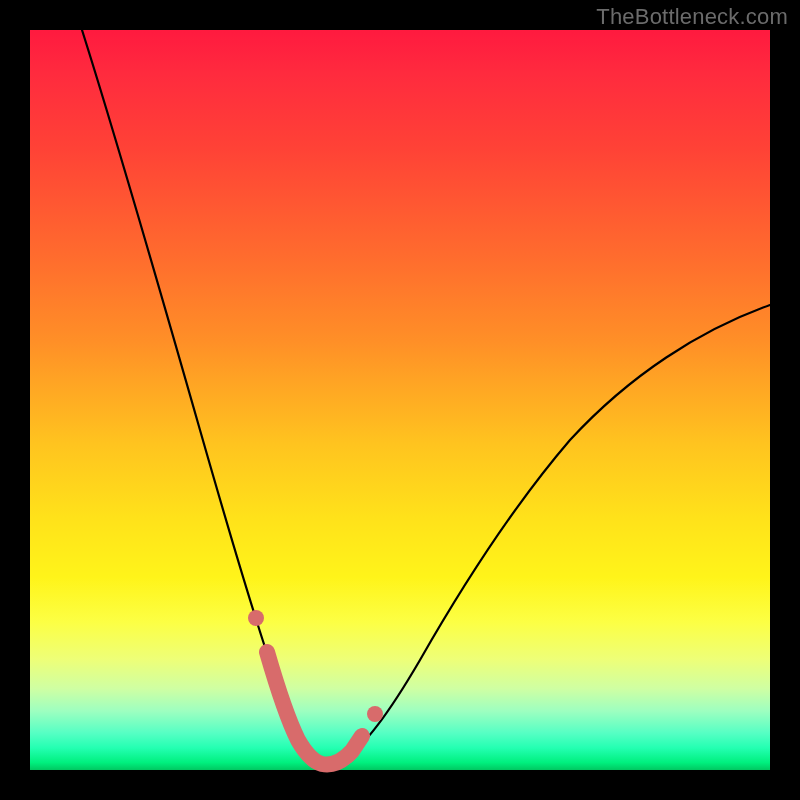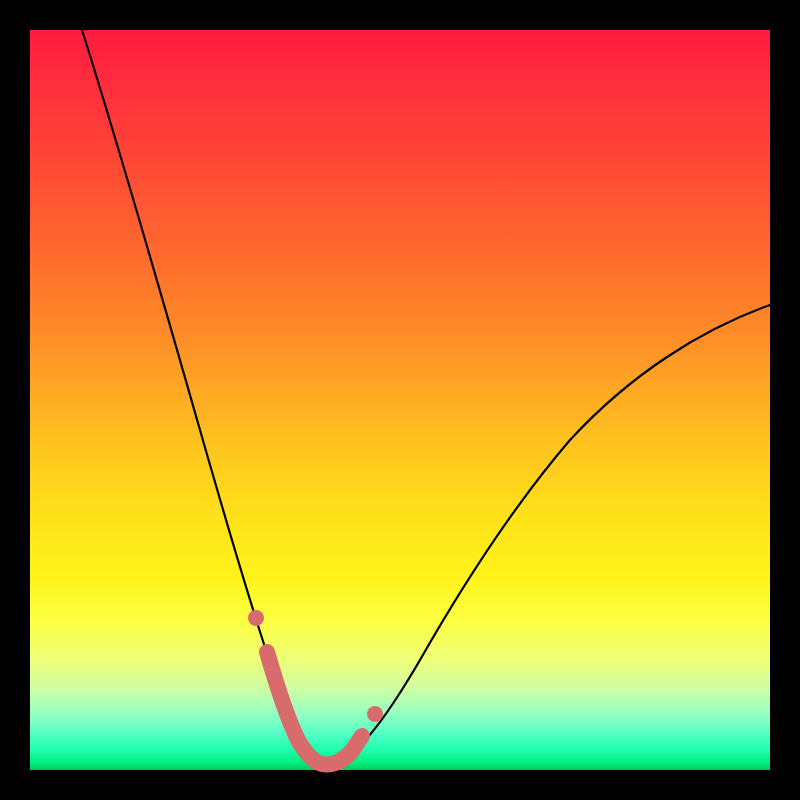--- a/index.html
+++ b/index.html
@@ -101,13 +101,14 @@
                C 276 724, 284 732, 292 734
                C 302 736, 312 732, 322 721
                L 332 706"></path>
 
       <circle class="dot" cx="226" cy="588" r="8"></circle>
       <circle class="dot" cx="345" cy="684" r="8"></circle>
     </svg>
 
   </div>
 
+  <div class="watermark">TheBottleneck.com</div>
 </div>
 
 </body></html>

